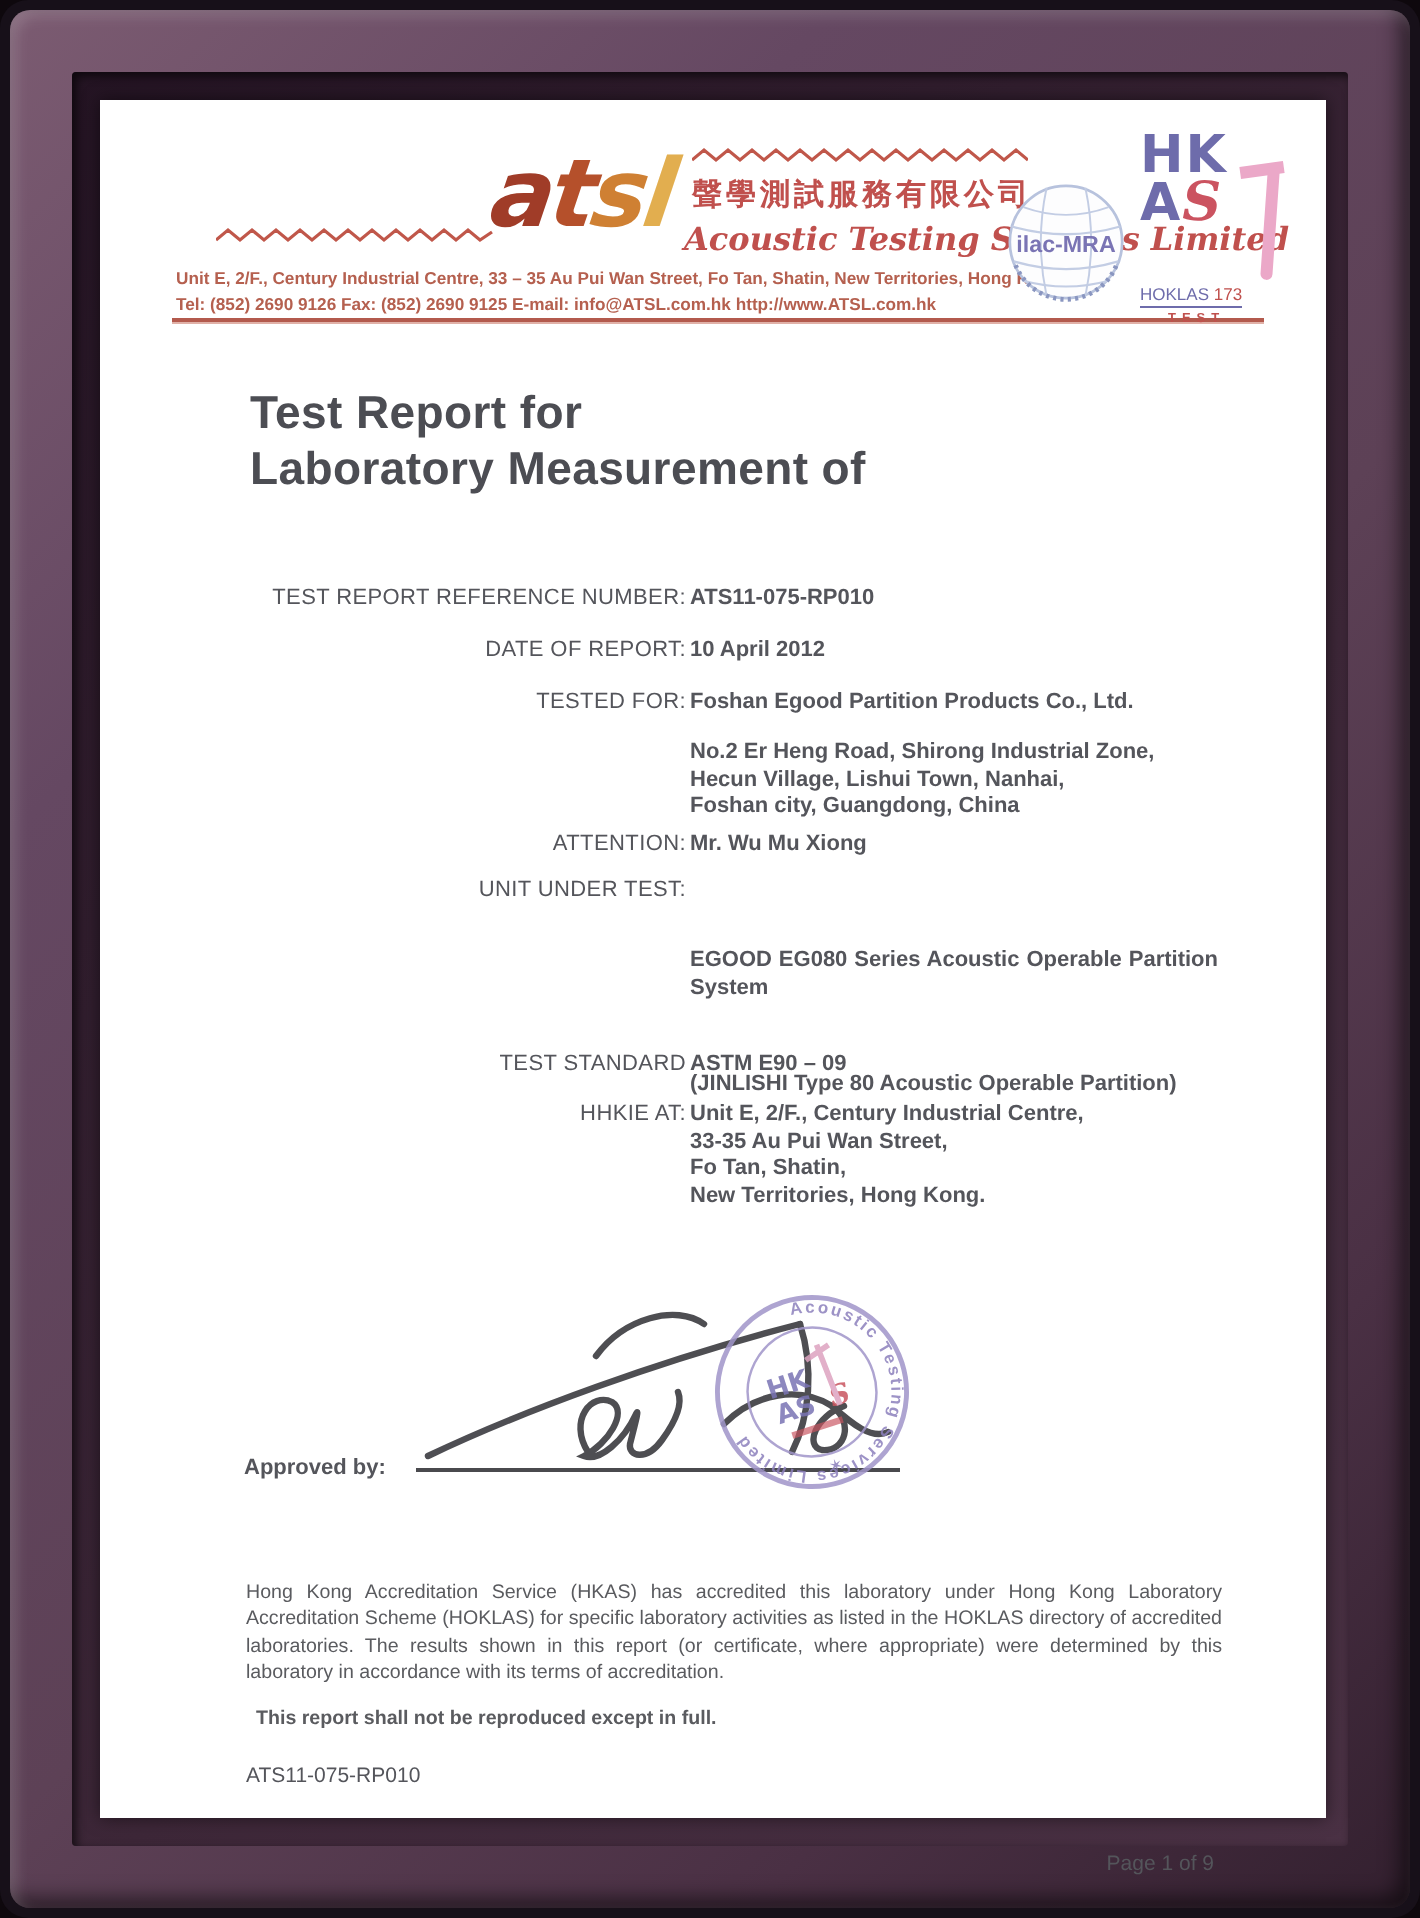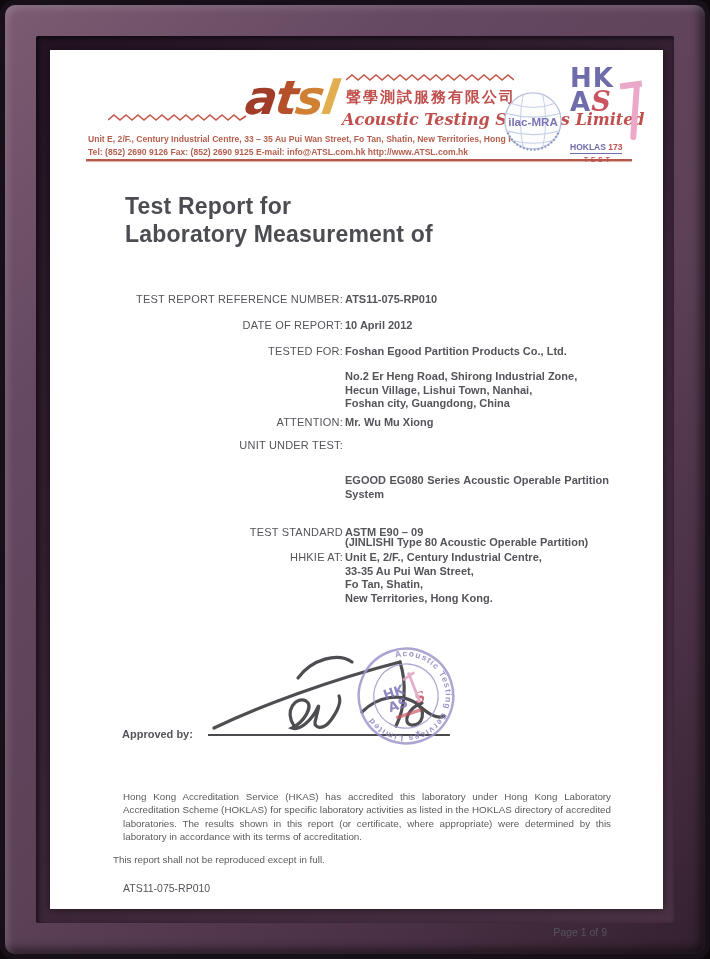--- a/index.html
+++ b/index.html
@@ -43,21 +43,21 @@
   
   .ilac{position:absolute;left:452px;top:40px;}
   
   .hkas{position:absolute;left:520px;top:16px;width:76px;}
   .hkas-row{font-weight:900;font-size:26px;line-height:24px;color:#6e6cab;
     letter-spacing:1px;font-family:"DejaVu Sans",sans-serif;}
   .hkas-s{color:#cb5360;font-style:italic;font-family:"DejaVu Serif",serif;font-size:27px;}
   .hkas-tick{position:absolute;left:50px;top:10px;width:22px;height:62px;color:#eba8c8;}
   .hkas-tick .bar{position:absolute;left:0;top:6px;width:22px;height:6px;background:#eba8c8;transform:rotate(-8deg);}
   .hkas-tick .stem{position:absolute;left:12px;top:8px;width:6px;height:56px;background:#eba8c8;transform:rotate(4deg);border-radius:0 0 4px 4px;}
-  .hoklas{position:absolute;left:0px;top:76px;font-size:8.5px;font-weight:bold;
+  .hoklas{position:absolute;left:0px;top:76px;font-size:8.5px;font-weight:normal;
     border-bottom:1.5px solid #6e6cab;padding-bottom:1px;white-space:nowrap;}
   .hoklas .blue{color:#6e6cab;} .hoklas .red{color:#c0504d;}
   .hoklas-test{position:absolute;left:14px;top:90px;font-size:6.5px;font-weight:bold;
     color:#c0504d;letter-spacing:3px;}
   
   .title{position:absolute;left:75px;top:143px;font-size:23px;font-weight:bold;
     color:#4c4d53;line-height:27.5px;letter-spacing:0.2px;}
   
   .row{position:absolute;left:75px;width:484px;}
   .row .lbl{position:absolute;left:0;top:0;width:218px;font-size:11px;font-weight:normal;
@@ -68,21 +68,21 @@
   .row .val .para2{display:block;text-align:justify;margin-top:35px;}
   
   .approved{position:absolute;left:72px;top:666px;font-size:11px;font-weight:bold;color:#54555b;margin-top:12px;}
   .sig-svg{position:absolute;left:152px;top:596px;}
   .sig-line{position:absolute;left:158px;top:684px;width:242px;border-top:2px solid #4a4a4e;}
   .sig-name{position:absolute;left:160px;top:688px;font-size:11.5px;font-weight:bold;color:#54555b;line-height:13.5px;}
   .stamp{position:absolute;left:304px;top:594px;opacity:0.85;}
   
   .accred{position:absolute;left:73px;top:740px;width:488px;font-size:9.8px;color:#5a5b5f;
     line-height:13.4px;text-align:justify;font-weight:500;}
-  .repro{position:absolute;left:63px;top:804px;font-size:9.8px;color:#5a5b5f;font-weight:400;}
+  .repro{position:absolute;left:78px;top:804px;font-size:9.8px;color:#5a5b5f;font-weight:700;}
   .foot-ref{position:absolute;left:73px;top:832px;font-size:10.5px;color:#54555b;font-weight:500;}
   .foot-page{position:absolute;right:56px;top:876px;font-size:10.5px;color:#54555b;font-weight:500;}
 </style>
 </head>
 <body>
 
 <div class="frame">
   <div class="frame-face"></div>
   <div class="frame-lip"></div>
 </div>

